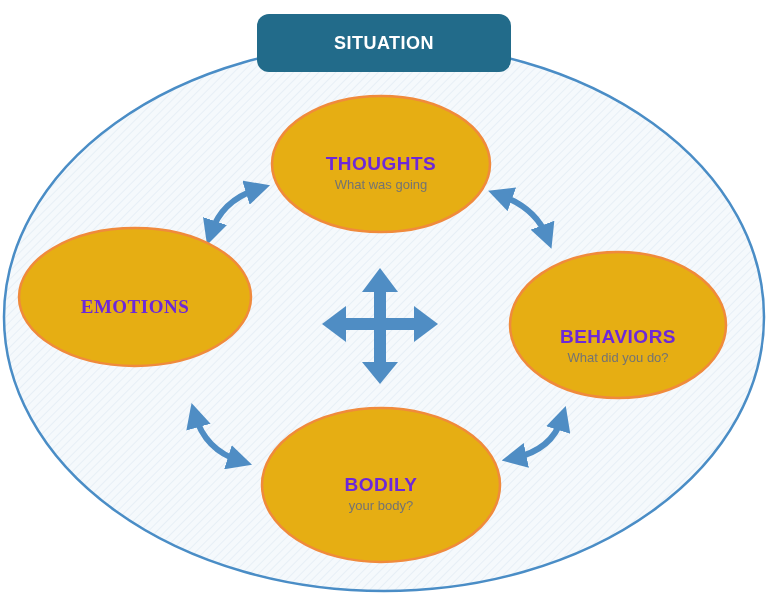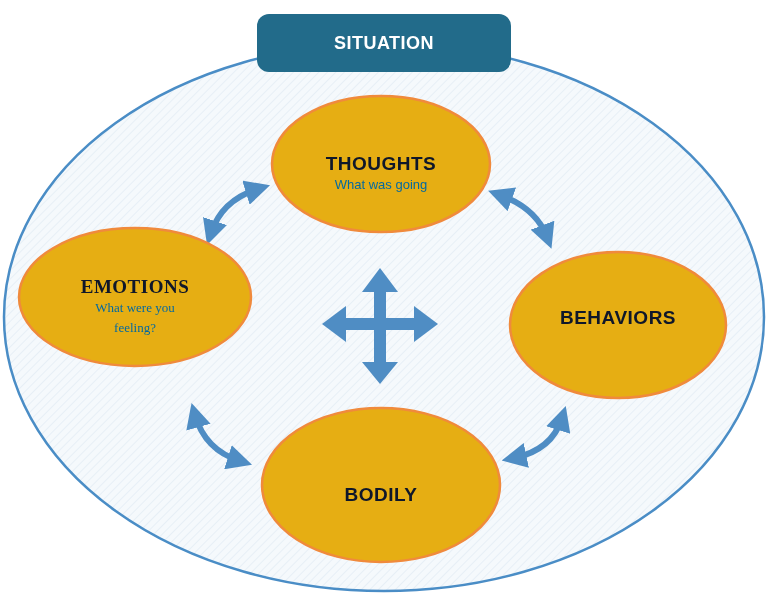--- a/index.html
+++ b/index.html
@@ -10,22 +10,22 @@
     position: absolute; left: 257px; top: 14px; width: 254px; height: 58px;
     background: #226b8a; border-radius: 12px;
     display: flex; align-items: center; justify-content: center;
     color: #ffffff; font-weight: bold; font-size: 18px; letter-spacing: 0.5px;
   }
   .node {
     position: absolute; display: flex; flex-direction: column;
     align-items: center; justify-content: center; text-align: center;
     color: #222;
   }
-  .node .label { font-weight: bold; font-size: 19px; letter-spacing: 0.5px; line-height: 23px; color: #0f172a; margin-top: 19px; }
-  .node .q { font-size: 13px; line-height: 20px; margin-top: 0; color: #0369a1; }
+  .node .label { font-weight: bold; font-size: 19px; letter-spacing: 0.5px; line-height: 23px; color: #6d28d9; margin-top: 19px; }
+  .node .q { font-size: 13px; line-height: 20px; margin-top: 0; color: #737373; }
 </style>
 </head>
 <body>
 
 <svg id="stage" width="768" height="598" viewBox="0 0 768 598">
   <defs>
     <pattern id="hatch" width="6" height="6" patternUnits="userSpaceOnUse" patternTransform="rotate(45)">
       <rect width="6" height="6" fill="#f5f9fc"></rect>
       <line x1="0" y1="0" x2="0" y2="6" stroke="#e3ecf4" stroke-width="1.5"></line>
     </pattern>
@@ -60,31 +60,29 @@
 
 <div class="node" style="left:272px; top:96px; width:218px; height:136px;">
   <div class="label">THOUGHTS</div>
   <div class="q">
     <div>What was going</div>
   </div>
 </div>
 
 <div class="node" style="left:19px; top:228px; width:232px; height:138px;font-family:Liberation Serif, serif;">
   <div class="label">EMOTIONS</div>
-  <div class="q">
-    <div>What were you</div>
-    <div>feeling?</div>
-  </div>
 </div>
 
-<div class="node" style="left:510px; top:235px; width:216px; height:146px;">
+<div class="node" style="left:510px; top:264px; width:216px; height:146px;">
   <div class="label">BEHAVIORS</div>
   <div class="q">
+    <div>What did you do?</div>
   </div>
 </div>
 
 <div class="node" style="left:262px; top:408px; width:238px; height:154px;">
   <div class="label">
     <div>BODILY</div>
   </div>
   <div class="q">
+    <div>your body?</div>
   </div>
 </div>
 
 </body></html>

